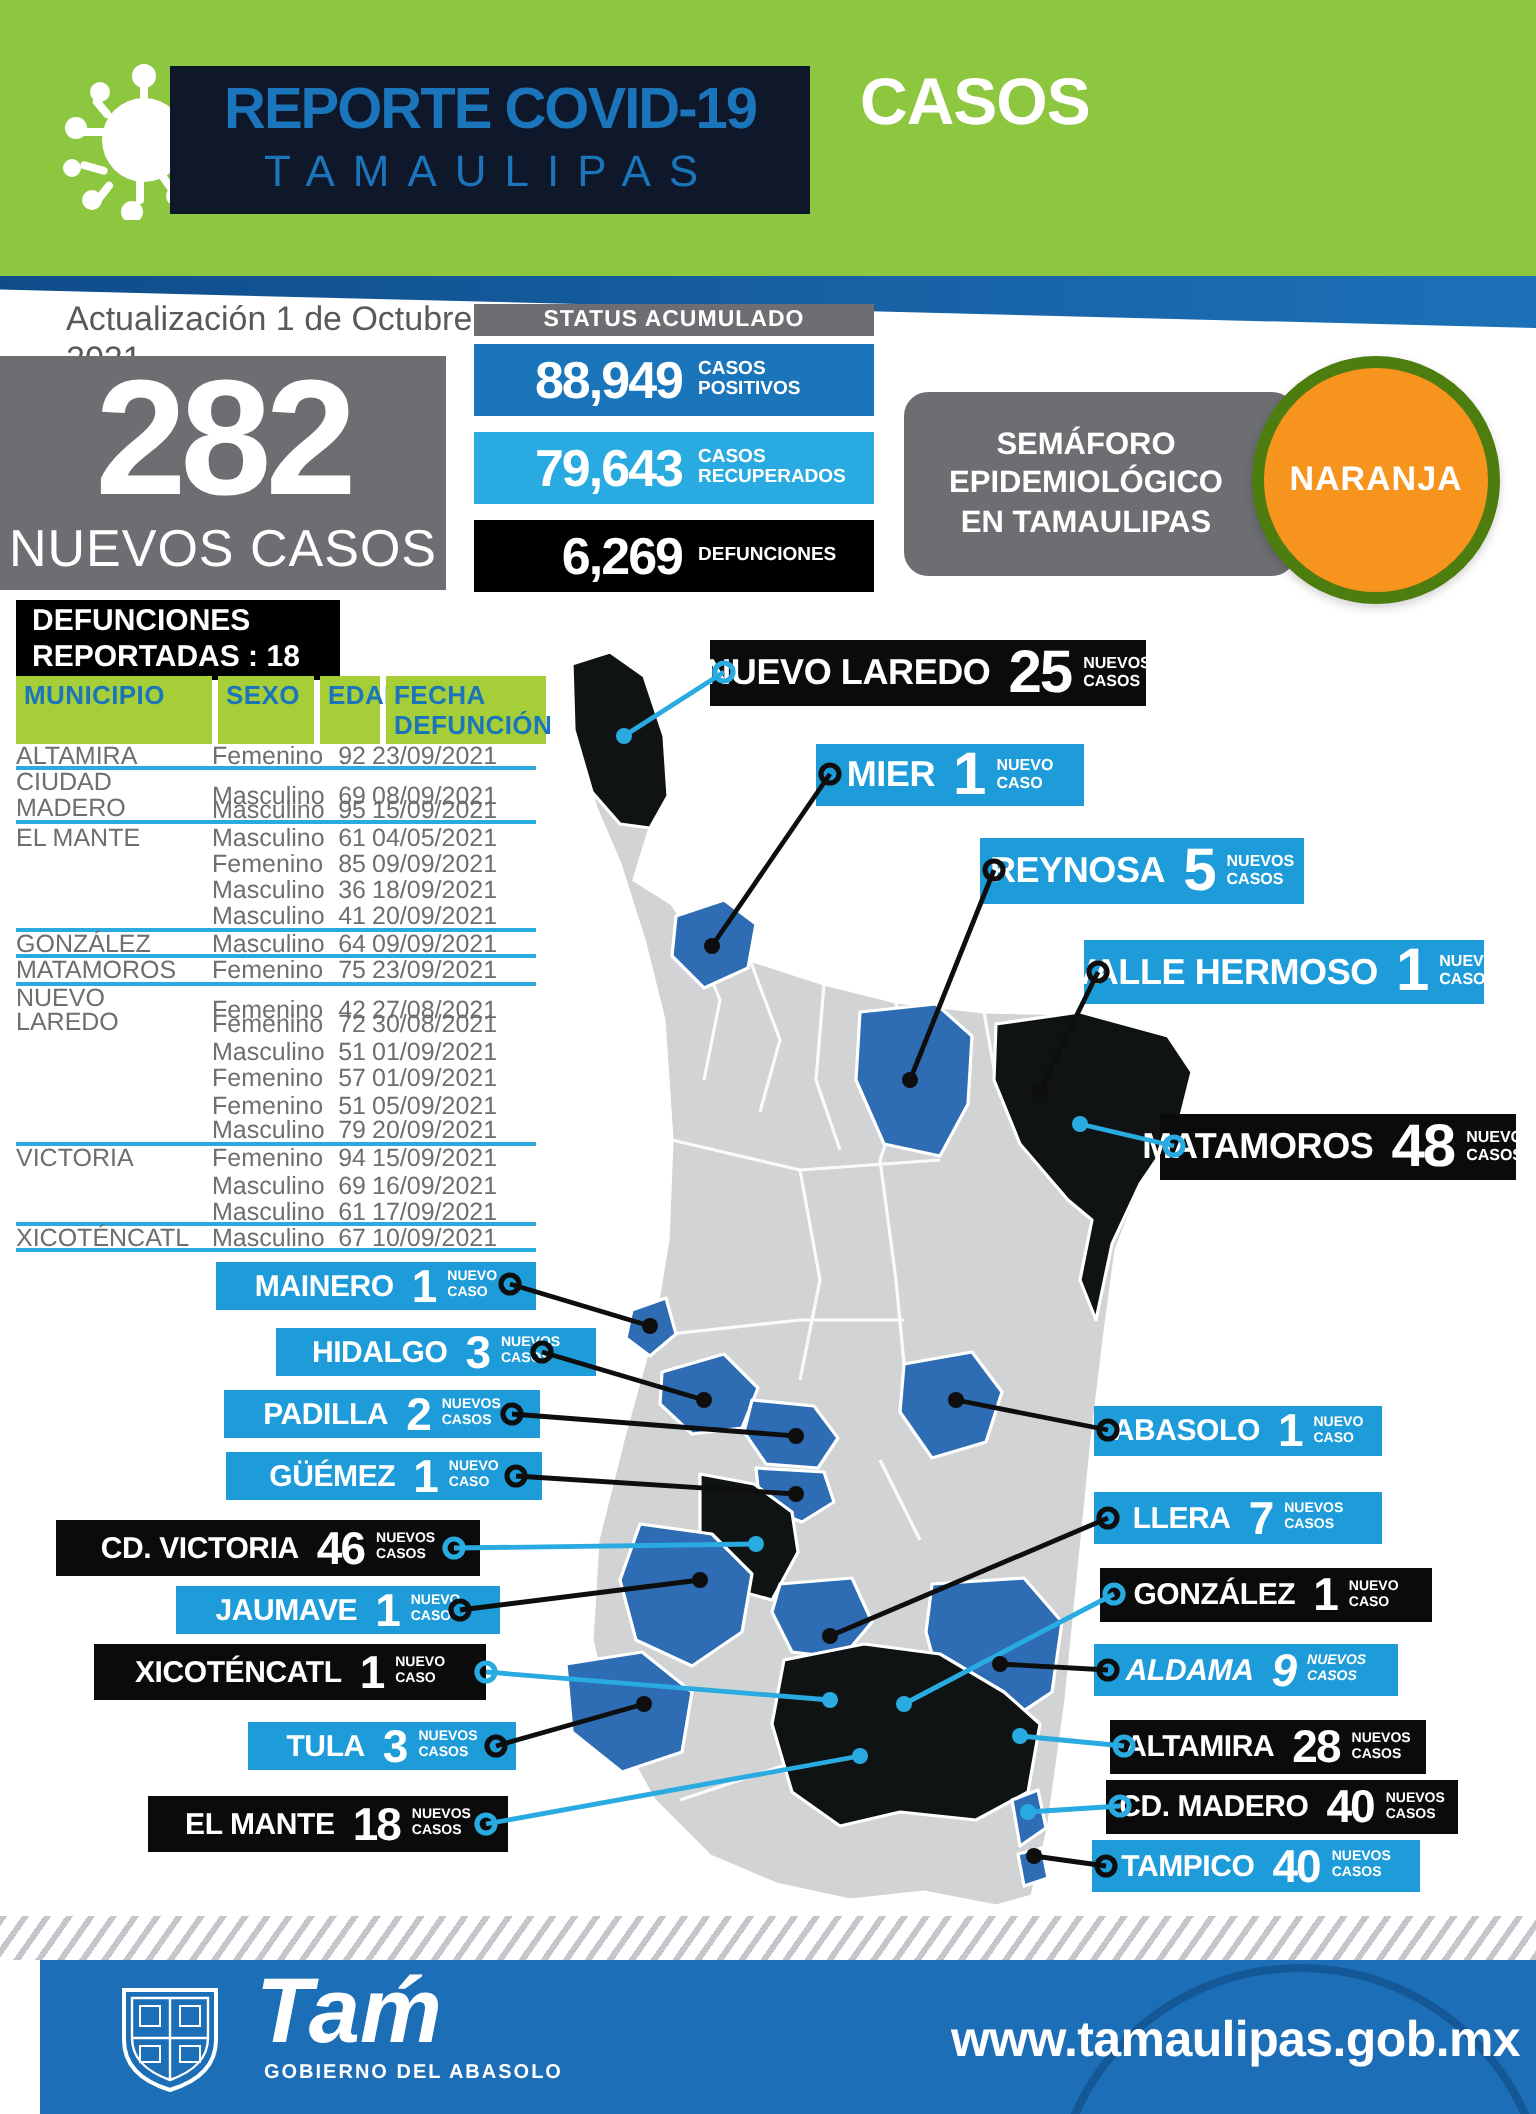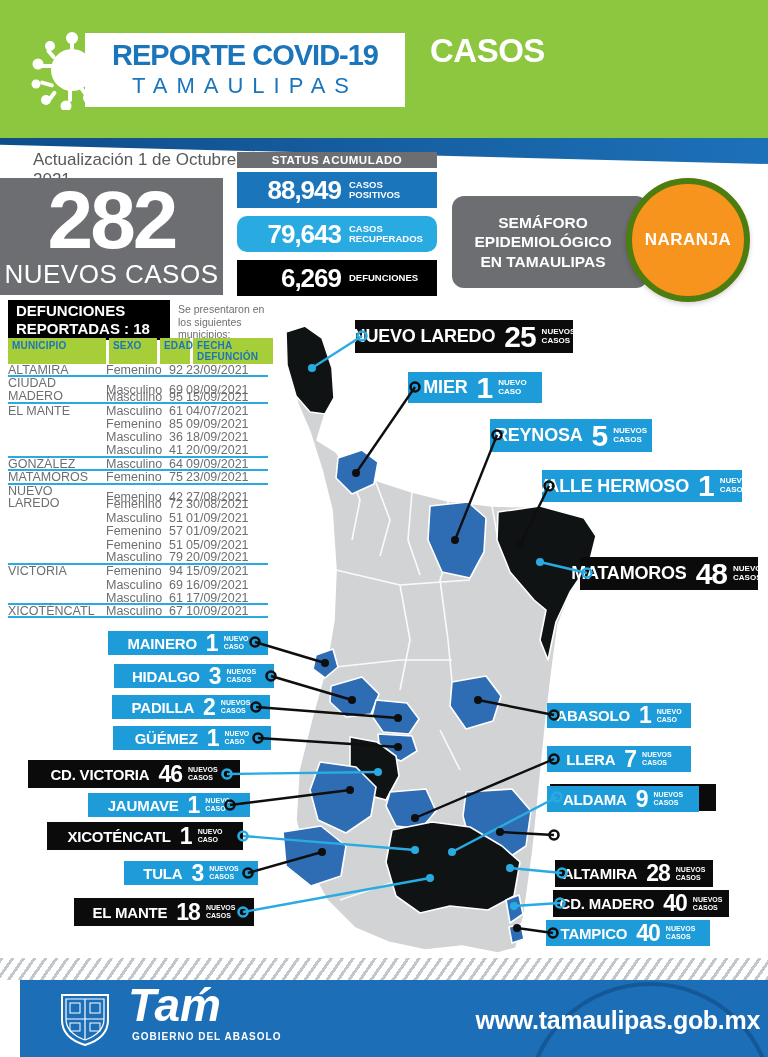--- a/index.html
+++ b/index.html
@@ -2,21 +2,21 @@
 <html><head>
 <meta charset="utf-8">
 <style>
   html,body{margin:0;padding:0;background:#e8e8e8;}
   *{box-sizing:border-box;font-family:"Liberation Sans",sans-serif;}
   .page{position:relative;width:768px;height:1057px;background:#ffffff;overflow:hidden;margin:0 auto;}
 
   
   .header{position:absolute;left:0;top:0;width:768px;height:138px;background:#8dc63f;}
   .virus{position:absolute;left:30px;top:28px;z-index:1;}
-  .title-box{position:absolute;left:85px;top:33px;width:320px;height:74px;background:#ffffff;z-index:2;
+  .title-box{position:absolute;left:85px;top:33px;width:320px;height:74px;background:#0f172a;z-index:2;
              display:flex;flex-direction:column;align-items:center;justify-content:center;}
   .title-main{color:#1b75bb;font-weight:800;font-size:29px;letter-spacing:-1px;line-height:1;}
   .title-sub{color:#1b75bb;font-weight:400;font-size:22px;letter-spacing:9px;line-height:1.15;margin-top:3px;}
   .right-title{position:absolute;left:430px;top:34px;color:#ffffff;font-weight:800;font-size:33px;
                line-height:1.06;letter-spacing:-0.5px;z-index:2;}
   .wedge{position:absolute;left:0;top:138px;width:768px;height:26px;
          background:linear-gradient(90deg,#0f4c8a,#1d71b8);
          clip-path:polygon(0 0,100% 0,100% 100%,0 26%);}
 
   
@@ -27,37 +27,37 @@
   .newcases .cap{font-size:26px;font-weight:400;letter-spacing:0.5px;margin-top:2px;}
 
   .status{position:absolute;left:237px;top:152px;width:200px;}
   .status-title{height:16px;background:#6d6e71;color:#fff;font-size:11.5px;font-weight:700;
                 display:flex;align-items:center;justify-content:center;letter-spacing:0.5px;}
   .sbar{height:36px;margin-top:6px;display:flex;align-items:center;justify-content:flex-end;
         color:#fff;padding:0 10px;}
   .sbar .v{font-size:26px;font-weight:800;letter-spacing:-1px;margin-right:8px;}
   .sbar .l{font-size:9.5px;font-weight:700;line-height:1.05;width:78px;text-transform:uppercase;}
   .sbar.b1{background:#1b75bb;margin-top:4px;}
-  .sbar.b2{background:#29abe2;margin-top:8px;border-radius:10px;}
+  .sbar.b2{background:#29abe2;margin-top:8px;}
   .sbar.b3{background:#000000;margin-top:8px;}
 
   .sem-box{position:absolute;left:452px;top:196px;width:196px;height:92px;background:#6d6e71;border-radius:12px;
            color:#fff;font-weight:800;font-size:15.5px;line-height:1.25;text-align:center;
            display:flex;align-items:center;justify-content:center;padding:6px 28px 6px 14px;}
   .sem-circle{position:absolute;left:626px;top:178px;width:124px;height:124px;border-radius:50%;
               background:#f7941e;border:6px solid #4d7c0f;box-shadow:0 2px 5px rgba(0,0,0,.18);
               display:flex;align-items:center;justify-content:center;color:#fff;font-weight:800;font-size:17px;letter-spacing:0.5px;}
 
   
   .deaths-box{position:absolute;left:8px;top:300px;width:162px;height:40px;background:#000;color:#fff;
               font-weight:800;font-size:15px;line-height:1.2;display:flex;flex-direction:column;justify-content:center;padding-left:8px;}
   .deaths-note{position:absolute;left:178px;top:303px;width:100px;color:#6d6e71;font-size:10.5px;line-height:1.2;}
   .table{position:absolute;left:8px;top:338px;width:260px;}
   .thead{display:grid;grid-template-columns:98px 48px 30px 80px;gap:3px;}
-  .thead span{background:#a6ce39;color:#1b75bb;font-size:10px;font-weight:800;padding:2px 0 2px 4px;letter-spacing:0.2px;}
+  .thead span{background:#a6ce39;color:#1b75bb;font-size:13px;font-weight:800;padding:2px 0 2px 4px;letter-spacing:0.2px;}
   .trow{display:grid;grid-template-columns:98px 56px 24px 78px;color:#6d6e71;font-size:12.5px;height:13.4px;
         align-items:center;line-height:1;}
   .trow span:nth-child(3){text-align:right;padding-right:3px;}
   .trow.sep{border-bottom:2px solid #29abe2;}
 
   
   svg.layer{position:absolute;left:0;top:0;width:768px;height:1057px;pointer-events:none;}
   .map-layer{z-index:1;}
   .conn-layer{z-index:6;}
   .lbl{position:absolute;z-index:4;color:#fff;display:flex;align-items:center;justify-content:center;
@@ -142,21 +142,20 @@
     </div>
   </div>
 
   <div class="sem-box">SEMÁFORO EPIDEMIOLÓGICO EN TAMAULIPAS</div>
   <div class="sem-circle">NARANJA</div>
 
   <div class="deaths-box">
     <span>DEFUNCIONES</span>
     <span>REPORTADAS : 18</span>
   </div>
-  <div class="deaths-note">Se presentaron en los siguientes municipios:</div>
   <div class="table">
     <div class="thead">
       <span>MUNICIPIO</span>
       <span>SEXO</span>
       <span>EDAD</span>
       <span>FECHA DEFUNCIÓN</span>
     </div>
     <div>
 
         <div class="trow sep">
@@ -177,21 +176,21 @@
           <span></span>
           <span>Masculino</span>
           <span>95</span>
           <span>15/09/2021</span>
         </div>
 
         <div class="trow">
           <span>EL MANTE</span>
           <span>Masculino</span>
           <span>61</span>
-          <span>04/07/2021</span>
+          <span>04/05/2021</span>
         </div>
 
         <div class="trow">
           <span></span>
           <span>Femenino</span>
           <span>85</span>
           <span>09/09/2021</span>
         </div>
 
         <div class="trow">
@@ -358,21 +357,21 @@
   <div class="lbl black big" style="left:580px;top:557px;width:178px;height:33px;">
     <span class="lname">MATAMOROS</span>
       <span class="lnum">48</span>
     <span class="lunit"><span>NUEVOS</span><br><span>CASOS</span></span>
   </div>
   <div class="lbl blue" style="left:108px;top:631px;width:160px;height:24px;">
     <span class="lname">MAINERO</span>
       <span class="lnum">1</span>
     <span class="lunit"><span>NUEVO</span><br><span>CASO</span></span>
   </div>
-  <div class="lbl blue" style="left:114px;top:664px;width:160px;height:24px;">
+  <div class="lbl blue" style="left:138px;top:664px;width:160px;height:24px;">
     <span class="lname">HIDALGO</span>
       <span class="lnum">3</span>
     <span class="lunit"><span>NUEVOS</span><br><span>CASOS</span></span>
   </div>
   <div class="lbl blue" style="left:112px;top:695px;width:158px;height:24px;">
     <span class="lname">PADILLA</span>
       <span class="lnum">2</span>
     <span class="lunit"><span>NUEVOS</span><br><span>CASOS</span></span>
   </div>
   <div class="lbl blue" style="left:113px;top:726px;width:158px;height:24px;">
@@ -413,21 +412,21 @@
   <div class="lbl blue" style="left:547px;top:746px;width:144px;height:26px;">
     <span class="lname">LLERA</span>
       <span class="lnum">7</span>
     <span class="lunit"><span>NUEVOS</span><br><span>CASOS</span></span>
   </div>
   <div class="lbl black" style="left:550px;top:784px;width:166px;height:27px;">
     <span class="lname">GONZÁLEZ</span>
       <span class="lnum">1</span>
     <span class="lunit"><span>NUEVO</span><br><span>CASO</span></span>
   </div>
-  <div class="lbl blue" style="left:547px;top:786px;width:152px;height:26px;">
+  <div class="lbl blue" style="left:547px;top:822px;width:152px;height:26px;font-style:italic;">
     <span class="lname">ALDAMA</span>
       <span class="lnum">9</span>
     <span class="lunit"><span>NUEVOS</span><br><span>CASOS</span></span>
   </div>
   <div class="lbl black" style="left:555px;top:860px;width:158px;height:27px;">
     <span class="lname">ALTAMIRA</span>
       <span class="lnum">28</span>
     <span class="lunit"><span>NUEVOS</span><br><span>CASOS</span></span>
   </div>
   <div class="lbl black" style="left:553px;top:890px;width:176px;height:27px;">

